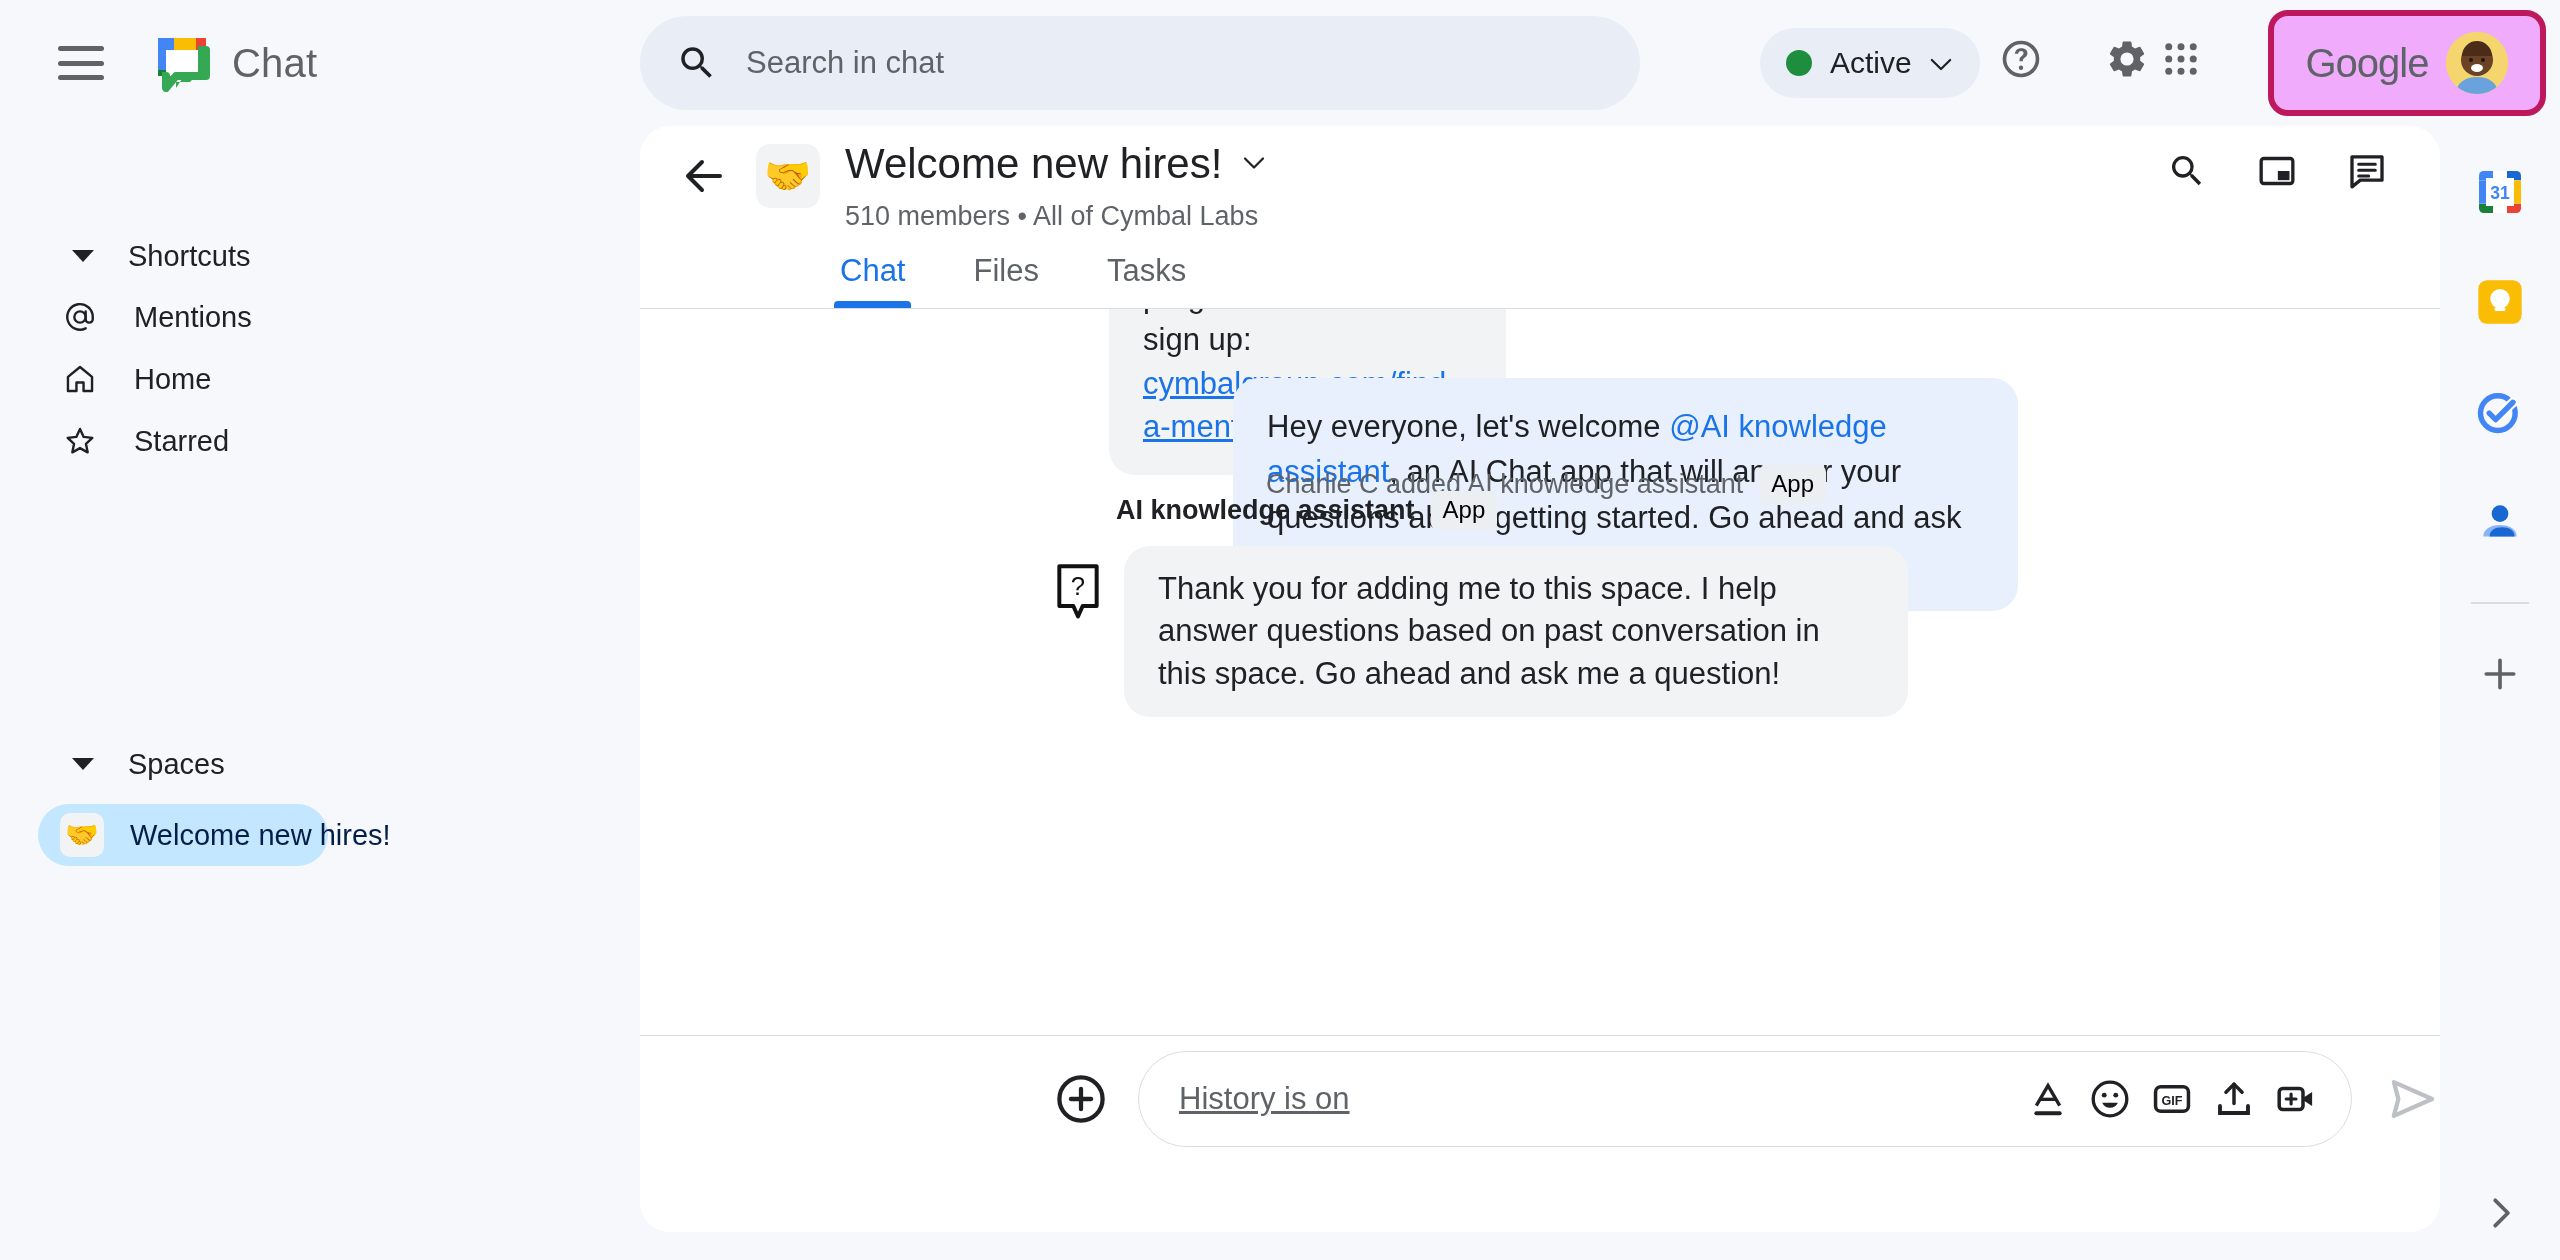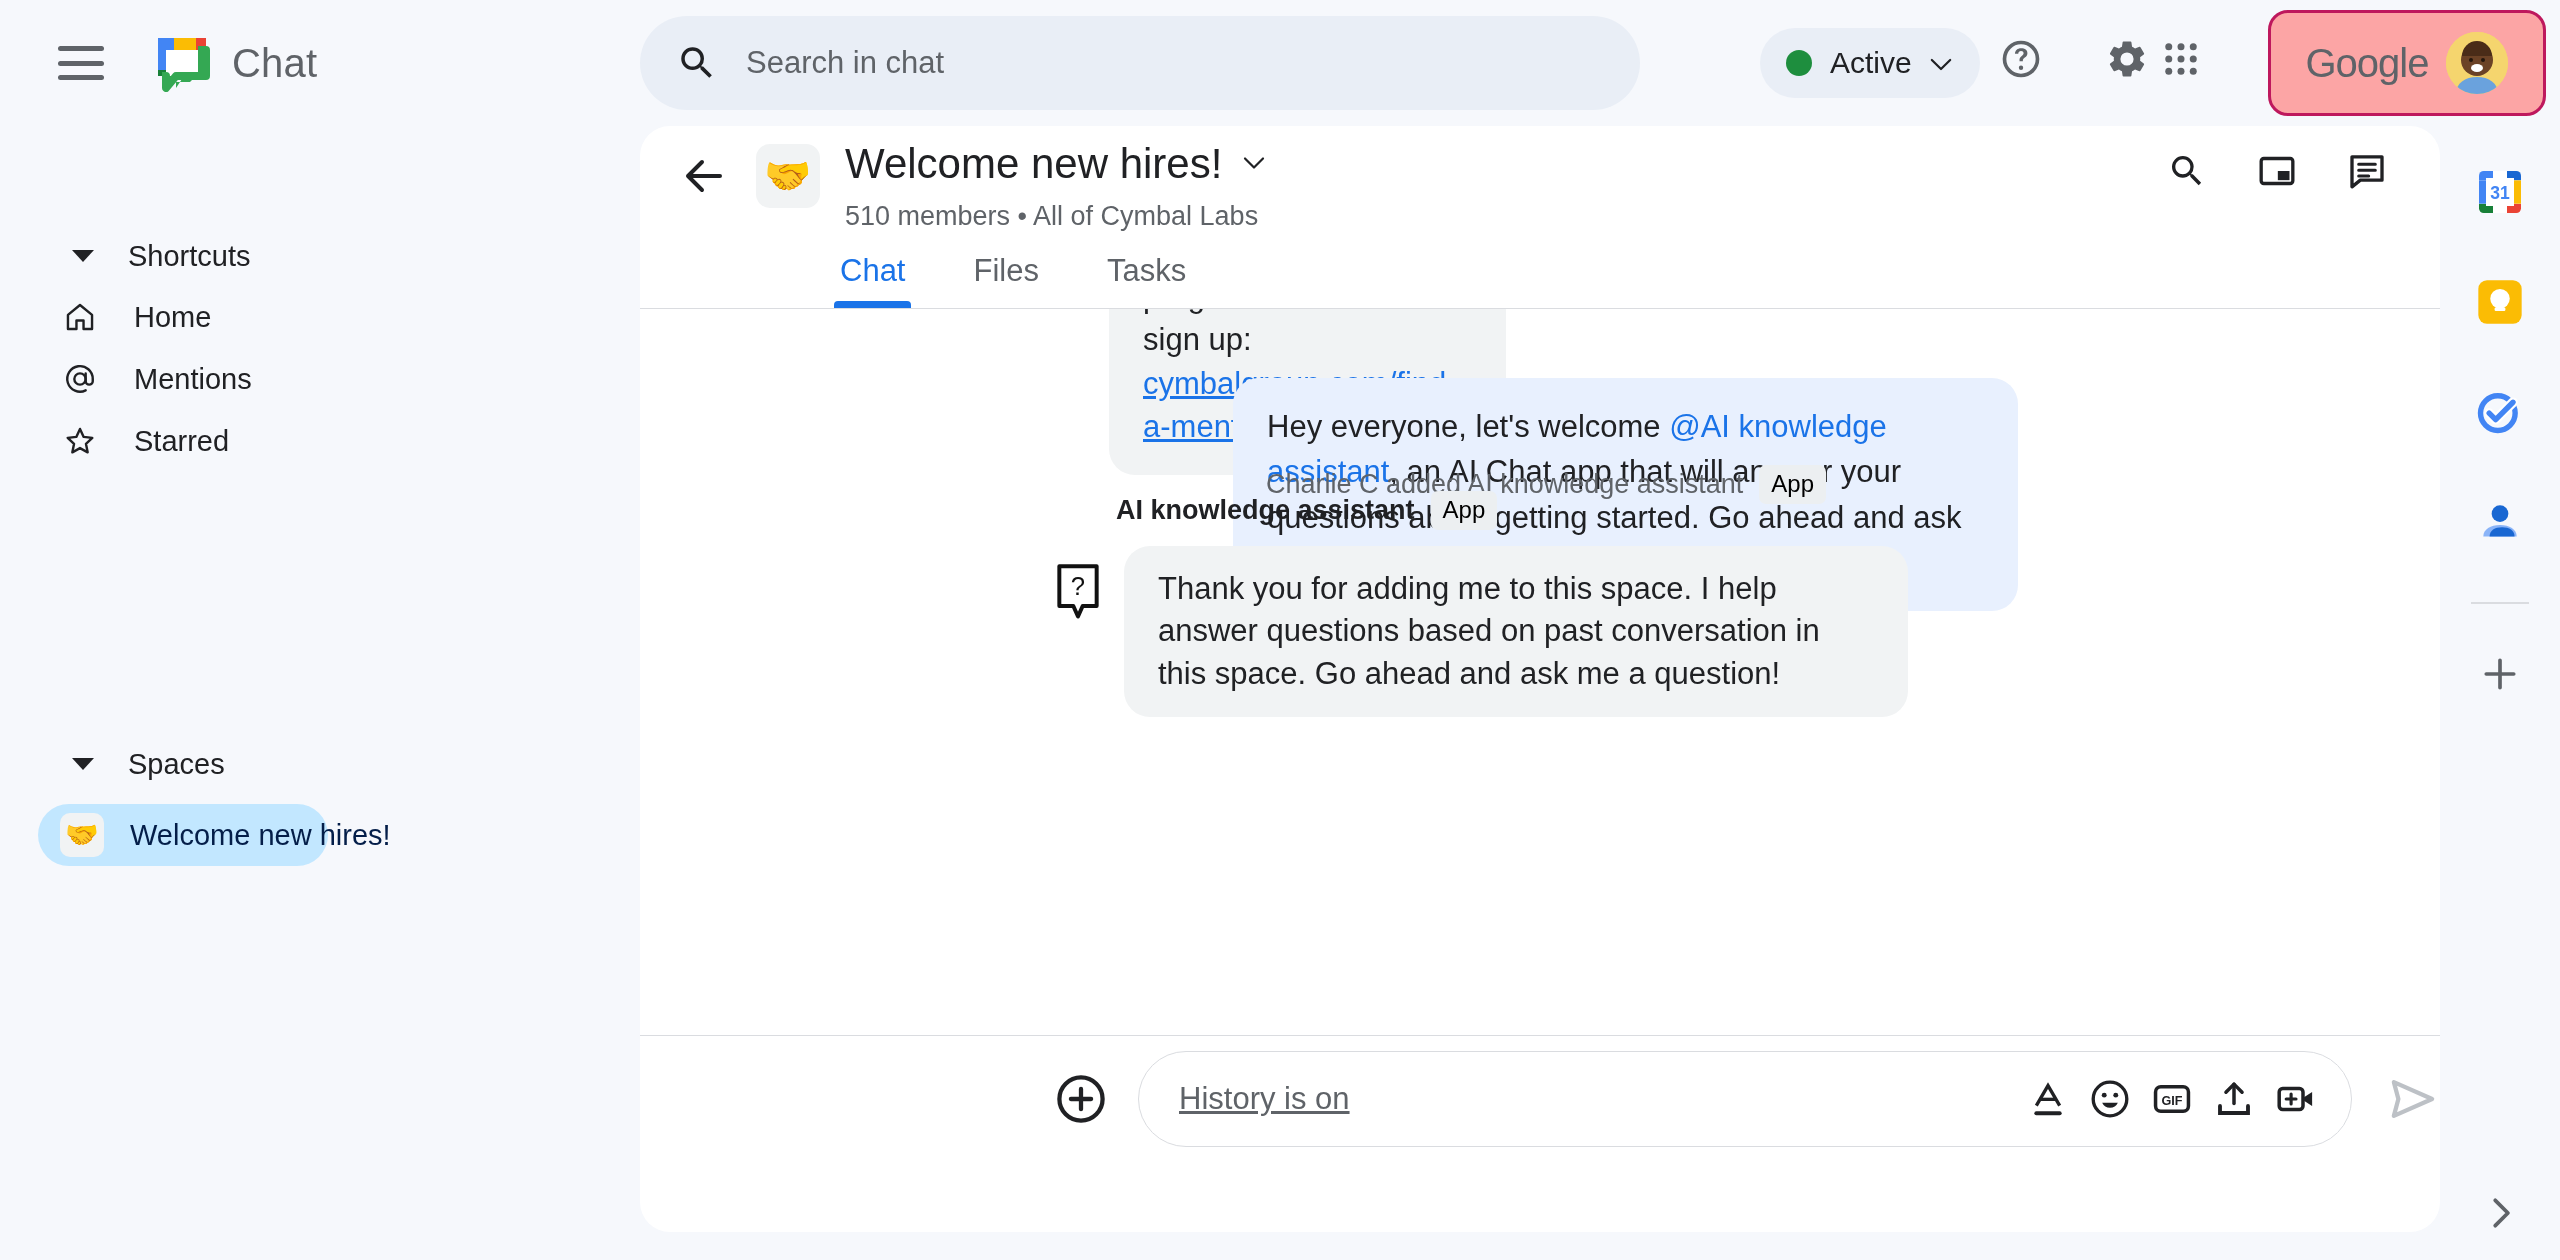--- a/index.html
+++ b/index.html
@@ -54,21 +54,21 @@
     display: flex; align-items: center; justify-content: center; cursor: pointer;
     border-radius: 50%;
   }
   #help-btn { left: 1982px; }
   #settings-btn { left: 2088px; }
   #apps-btn { left: 2142px; }
 
   .account-chip {
     position: absolute; left: 2268px; top: 10px;
     width: 278px; height: 106px;
-    background: #fca5a5; border: 3px solid #be185d; border-radius: 20px;
+    background: #f0abfc; border: 6px solid #be185d; border-radius: 20px;
     display: flex; align-items: center; justify-content: center; gap: 18px;
     cursor: pointer;
   }
   .google-word { font-size: 40px; color: #5f6368; letter-spacing: -1px; }
 
   .avatar-head {
     width: 62px; height: 62px; border-radius: 50%;
     background: #f5d56e; position: relative; overflow: hidden; flex: none;
   }
 
@@ -308,34 +308,34 @@
     <div style="margin-top:100px"></div>
 
     <div class="section-head">
       <span class="caret"></span>
       <span class="section-title">Shortcuts</span>
     </div>
 
     <div class="nav-item">
       <span class="nav-ico">
         <svg viewBox="0 0 24 24" width="34" height="34">
-            <path d="M12 3.5L3.5 10.5V20.5h6v-6h5v6h6V10.5z" fill="none" stroke="#202124" stroke-width="1.7" stroke-linejoin="round"></path>
-          </svg>
-      </span>
-      <span class="nav-label">Home</span>
+            <path d="M16 20a9 9 0 1 1 5-8v1.5a2.5 2.5 0 0 1-5 0V8" fill="none" stroke="#202124" stroke-width="1.7" stroke-linecap="round"></path>
+            <circle cx="12" cy="12" r="4" fill="none" stroke="#202124" stroke-width="1.7"></circle>
+          </svg>
+      </span>
+      <span class="nav-label">Mentions</span>
     </div>
 
     <div class="nav-item">
       <span class="nav-ico">
         <svg viewBox="0 0 24 24" width="34" height="34">
-            <path d="M16 20a9 9 0 1 1 5-8v1.5a2.5 2.5 0 0 1-5 0V8" fill="none" stroke="#202124" stroke-width="1.7" stroke-linecap="round"></path>
-            <circle cx="12" cy="12" r="4" fill="none" stroke="#202124" stroke-width="1.7"></circle>
-          </svg>
-      </span>
-      <span class="nav-label">Mentions</span>
+            <path d="M12 3.5L3.5 10.5V20.5h6v-6h5v6h6V10.5z" fill="none" stroke="#202124" stroke-width="1.7" stroke-linejoin="round"></path>
+          </svg>
+      </span>
+      <span class="nav-label">Home</span>
     </div>
 
     <div class="nav-item">
       <span class="nav-ico">
         <svg viewBox="0 0 24 24" width="34" height="34">
             <path d="M12 3.5l2.6 5.6 6.1.7-4.5 4.2 1.2 6-5.4-3-5.4 3 1.2-6L3.3 9.8l6.1-.7z" fill="none" stroke="#202124" stroke-width="1.7" stroke-linejoin="round"></path>
           </svg>
       </span>
       <span class="nav-label">Starred</span>
     </div>

